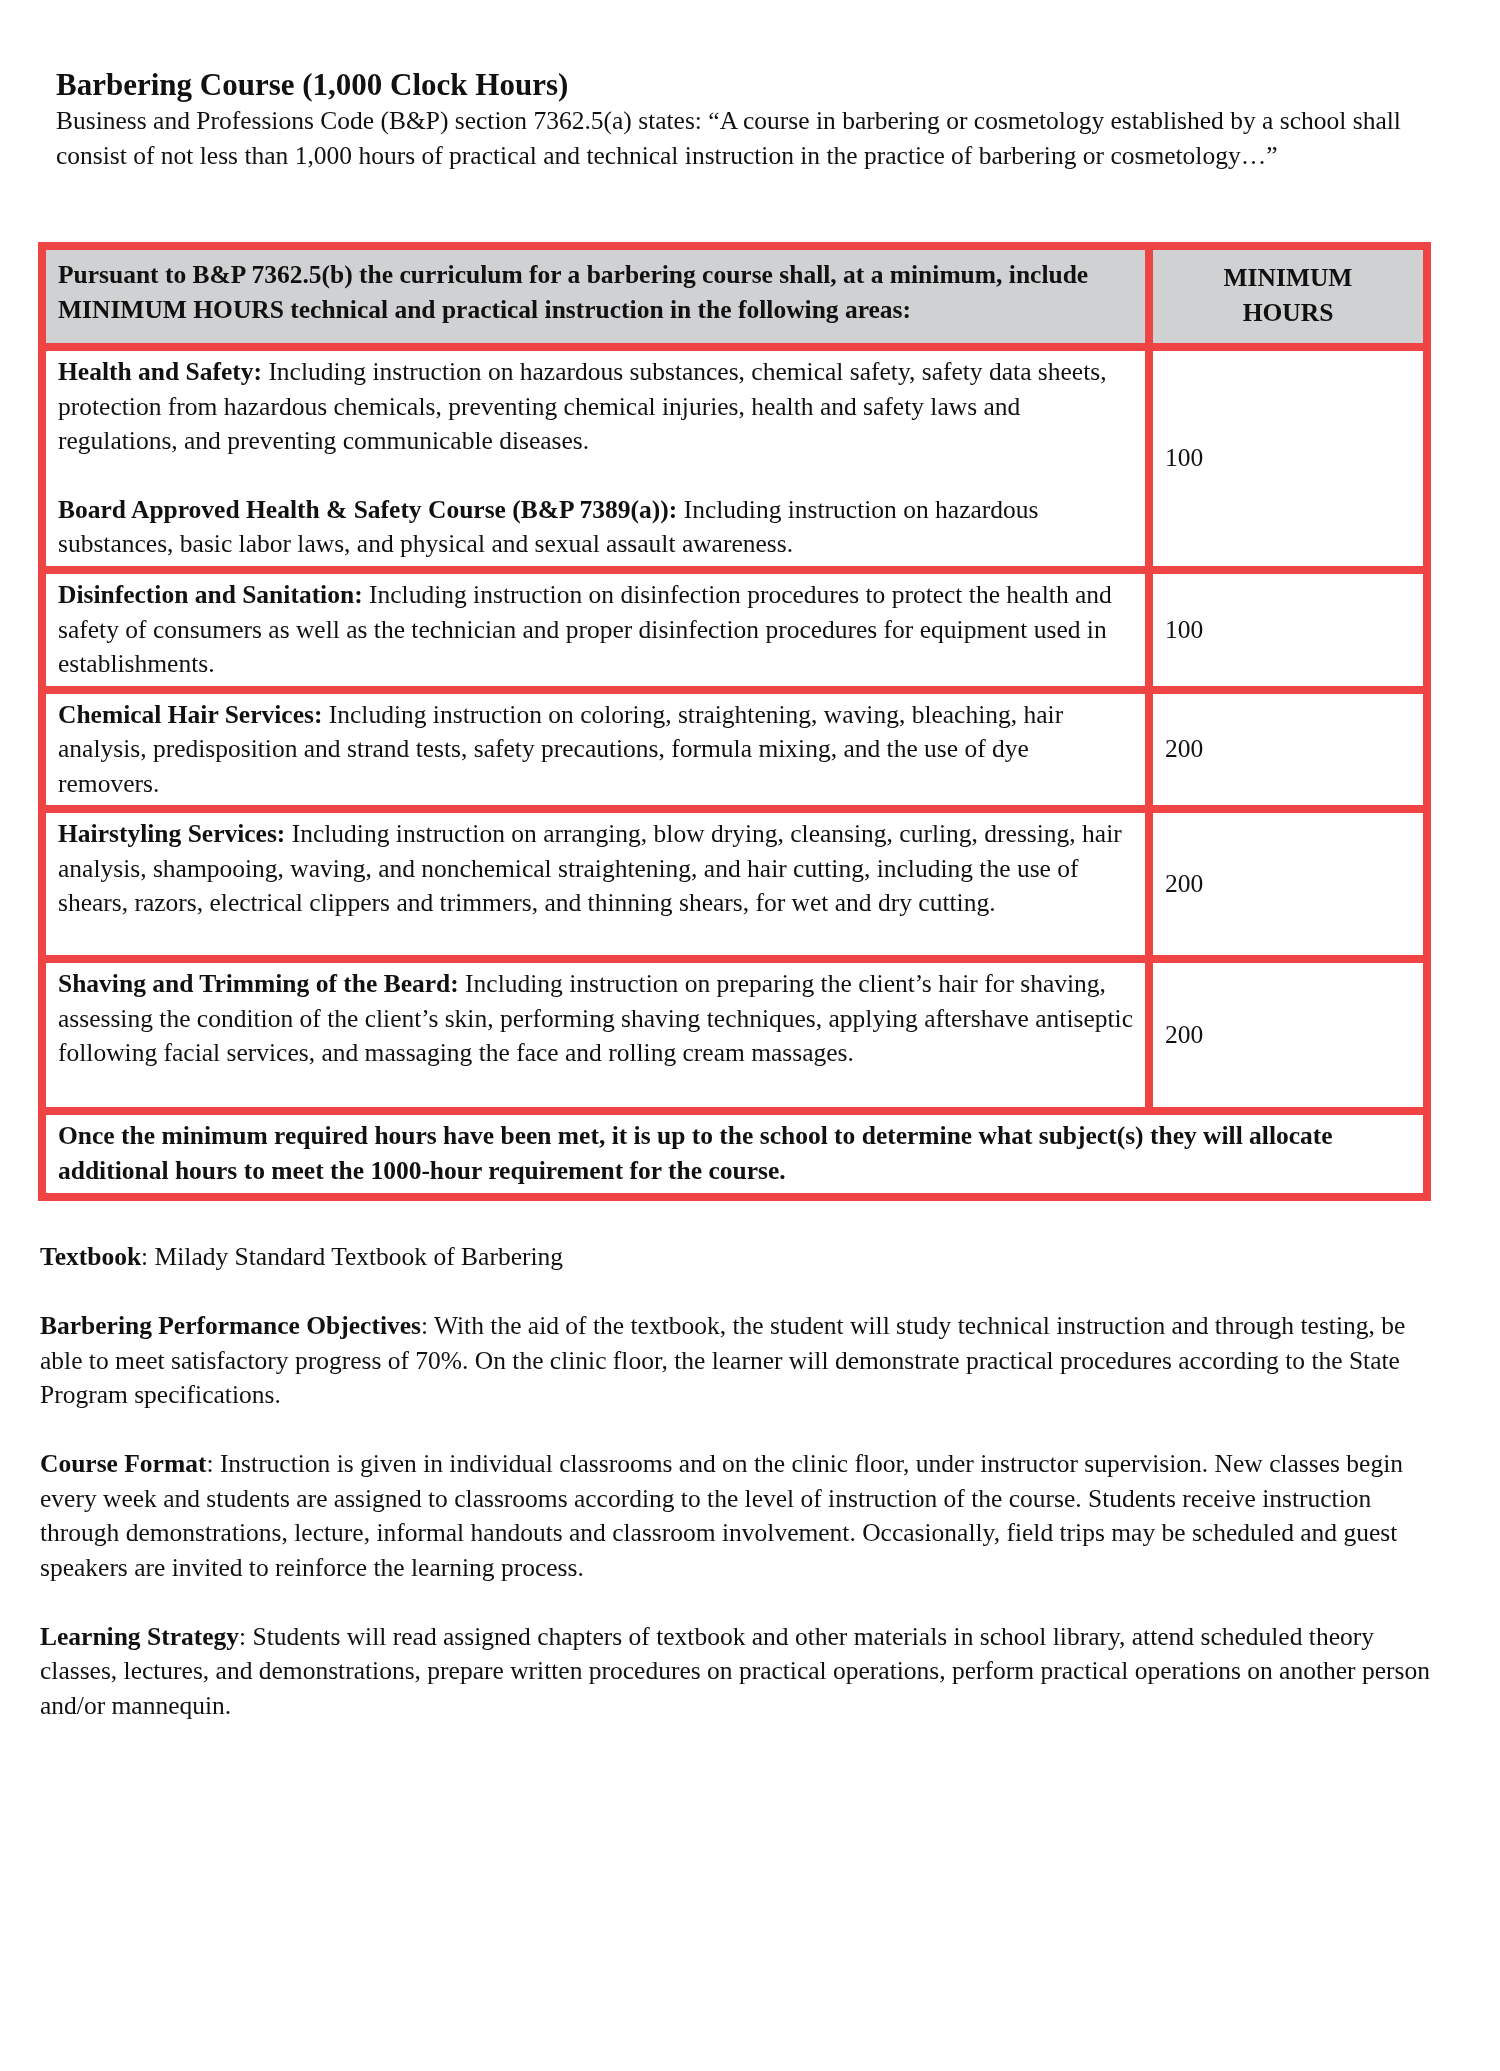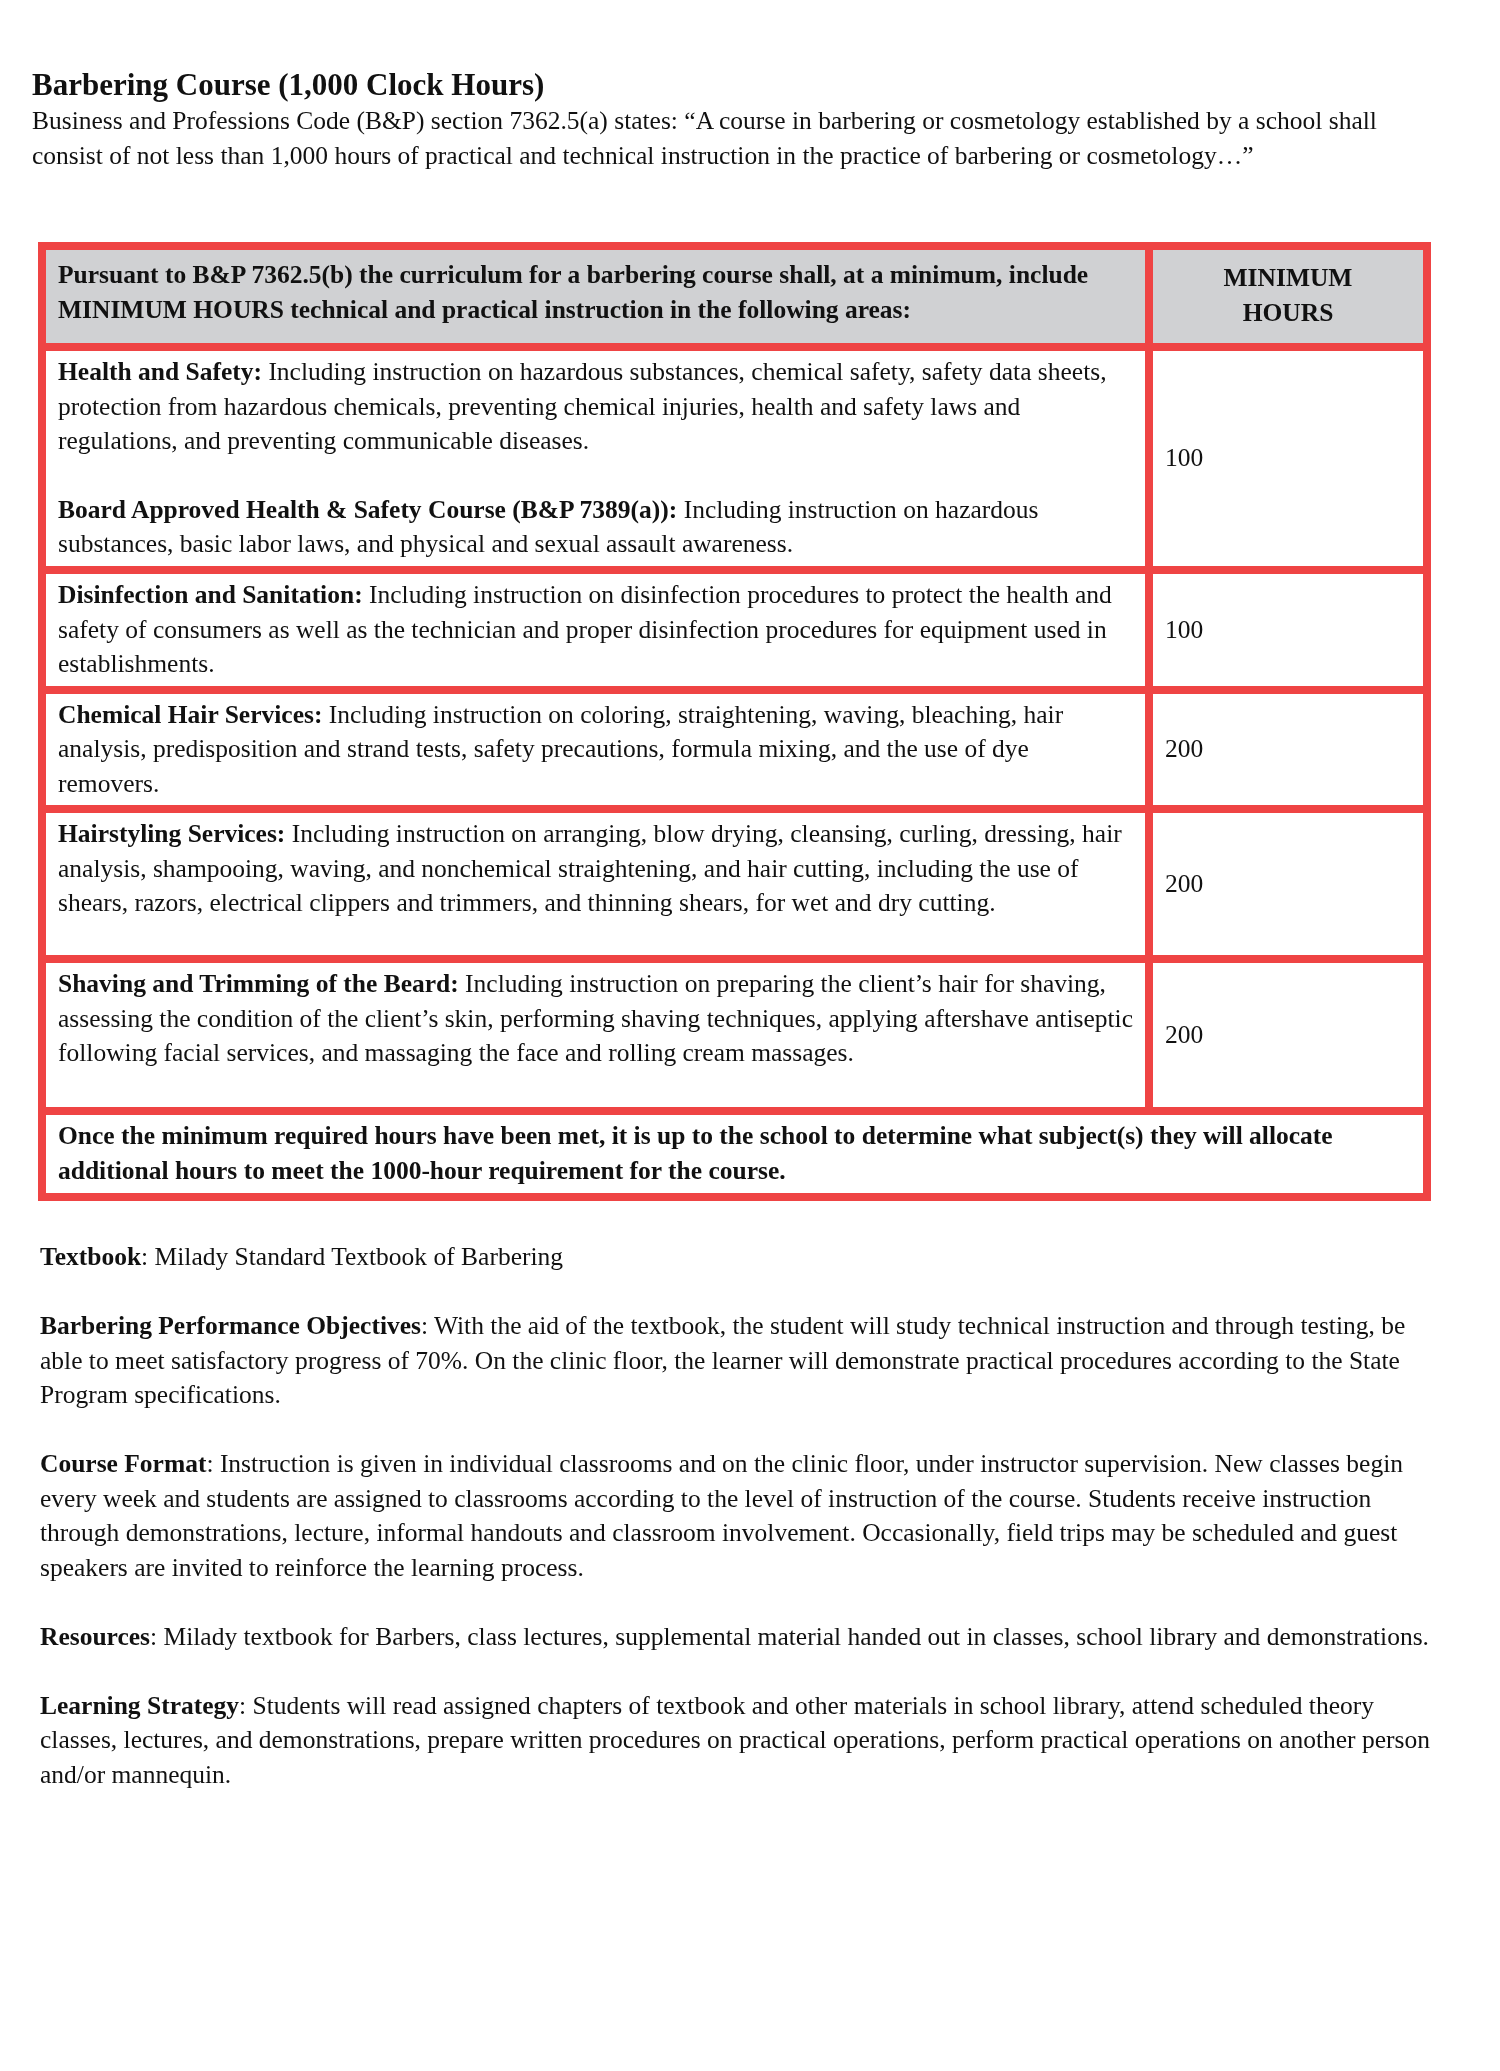--- a/index.html
+++ b/index.html
@@ -1,21 +1,21 @@
 <!DOCTYPE html>
 <html><head>
 <meta charset="utf-8">
 <style>
   html, body { margin: 0; padding: 0; background: #ffffff; }
   body {
     width: 1500px; height: 2071px; position: relative; overflow: hidden;
     font-family: "Liberation Serif", "DejaVu Serif", serif;
     color: #111111;
   }
-  .page { position: absolute; left: 32px; top: 66px; width: 1400px; }
+  .page { position: absolute; left: 56px; top: 66px; width: 1400px; }
   .title { font-size: 31px; font-weight: bold; line-height: 38px; margin: 0; }
   .intro { font-size: 25.5px; line-height: 34.5px; margin: 0; width: 1400px; }
   table.curr {
     position: absolute; left: 38px; top: 242px; width: 1393px;
     border-collapse: collapse; table-layout: fixed;
     font-size: 25.5px; line-height: 34.5px;
   }
   table.curr td, table.curr th { border: 8px solid #ef4444; vertical-align: top; }
   table.curr th {
     background: #d0d1d3; font-weight: bold; text-align: left;
@@ -84,15 +84,14 @@
     <tr style="height:86px;">
       <td colspan="2" class="footer-cell">Once the minimum required hours have been met, it is up to the school to determine what subject(s) they will allocate additional hours to meet the 1000-hour requirement for the course.</td>
     </tr>
   </tbody>
 </table>
 
 <div class="sections">
   <p><span class="b">Textbook</span><span>:  Milady Standard Textbook of Barbering</span></p>
   <p><span class="b">Barbering Performance Objectives</span><span>:  With the aid of the textbook, the student will study technical instruction and through testing, be able to meet satisfactory progress of 70%.  On the clinic floor, the learner will demonstrate practical procedures according to the State Program specifications.</span></p>
   <p><span class="b">Course Format</span><span>:  Instruction is given in individual classrooms and on the clinic floor, under instructor supervision. New classes begin every week and students are assigned to classrooms according to the level of instruction of the course.  Students receive instruction through demonstrations, lecture, informal handouts and classroom involvement. Occasionally, field trips may be scheduled and guest speakers are invited to reinforce the learning process.</span></p>
-  <p><span class="b">Resources</span><span>: Milady textbook for Barbers, class lectures, supplemental material handed out in classes, school library and demonstrations.</span></p>
   <p><span class="b">Learning Strategy</span><span>:  Students will read assigned chapters of textbook and other materials in school library, attend scheduled theory classes, lectures, and demonstrations, prepare written procedures on practical operations, perform practical operations on another person and/or mannequin.</span></p>
 </div>
 
 </body></html>

